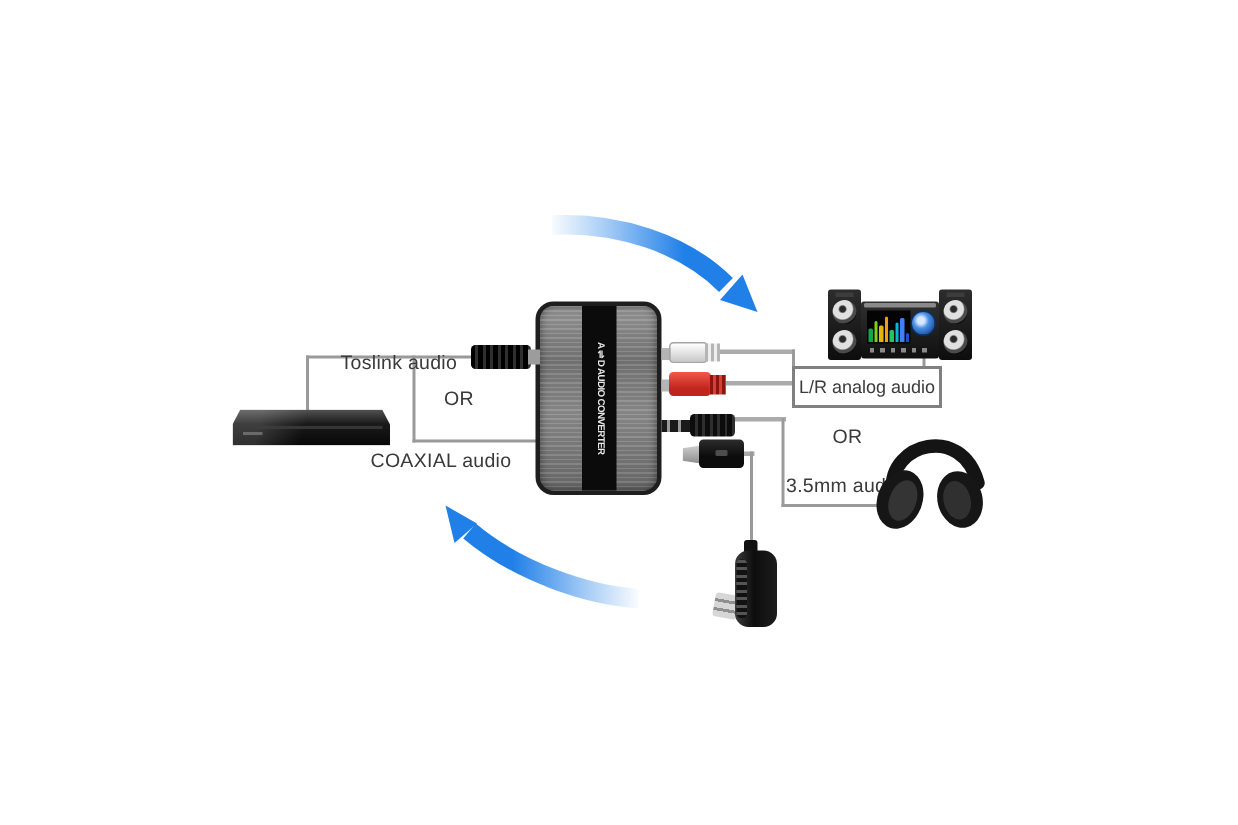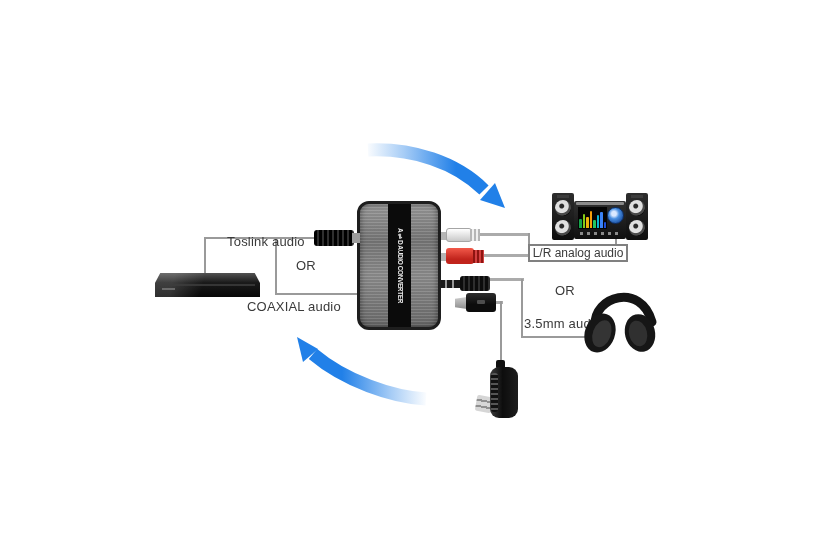--- a/index.html
+++ b/index.html
@@ -20,21 +20,21 @@
   .w-jack-under{left:521px;top:336px;width:74px;height:2px;}
   .w-usb{left:493px;top:301px;width:10px;height:3px;background:#ababab;}
   .w-power-drop{left:500px;top:301px;width:2px;height:62px;}
   
   .lbl{position:absolute;font-size:13px;letter-spacing:.2px;color:var(--text,#3a3a3a);white-space:nowrap;}
   .lbl-toslink{left:227px;top:202px;margin-top:32px;}
   .lbl-or-left{left:296px;top:258px;}
   .lbl-coaxial{left:247px;top:299px;}
   .lbl-or-right{left:555px;top:283px;}
   .lbl-35{left:524px;top:316px;}
-  .lr-box{position:absolute;left:528px;top:244px;width:100px;height:18px;background:#fff;
+  .lr-box{position:absolute;left:528px;top:244px;width:100px;height:28px;background:#fff;
           border:2px solid #808080;box-sizing:border-box;display:flex;align-items:center;
           justify-content:center;font-size:12px;white-space:nowrap;}
   
   .converter{position:absolute;left:357px;top:201px;width:84px;height:129px;border-radius:12px;
      border:3px solid #1e1e1e;box-sizing:border-box;
      background:linear-gradient(180deg,#9b9b9b,#767676 30%,#8d8d8d 58%,#6b6b6b);
      box-shadow:inset 0 0 6px rgba(0,0,0,.5);}
   .converter::after{content:"";position:absolute;inset:0;border-radius:9px;
      background:repeating-linear-gradient(180deg,rgba(255,255,255,.10) 0 1px,rgba(0,0,0,.06) 1px 3px);}
   .conv-stripe{position:absolute;left:28px;top:0;width:23px;height:100%;background:#0b0b0b;

